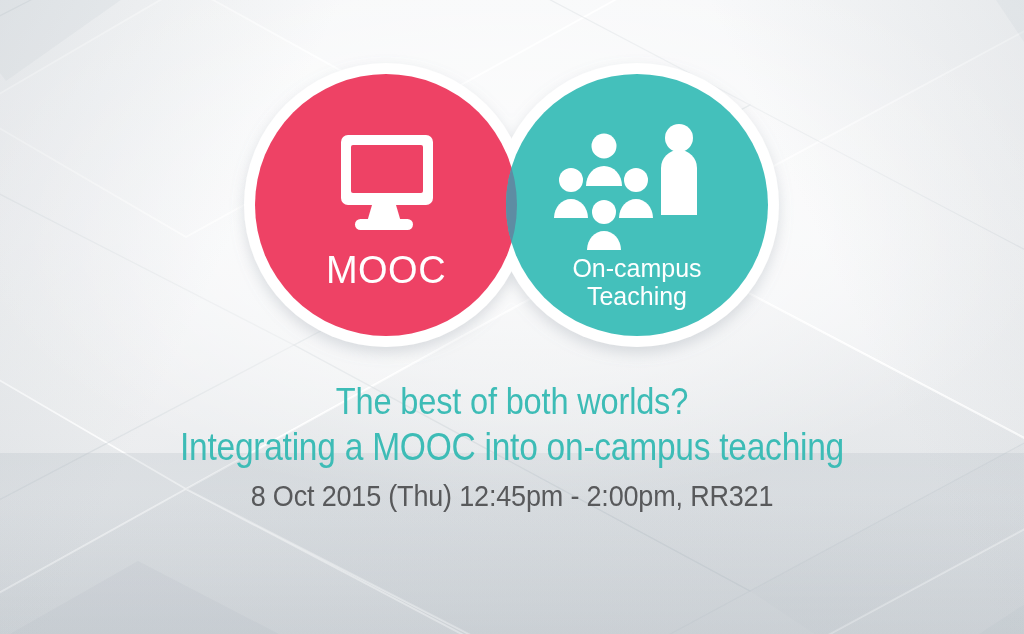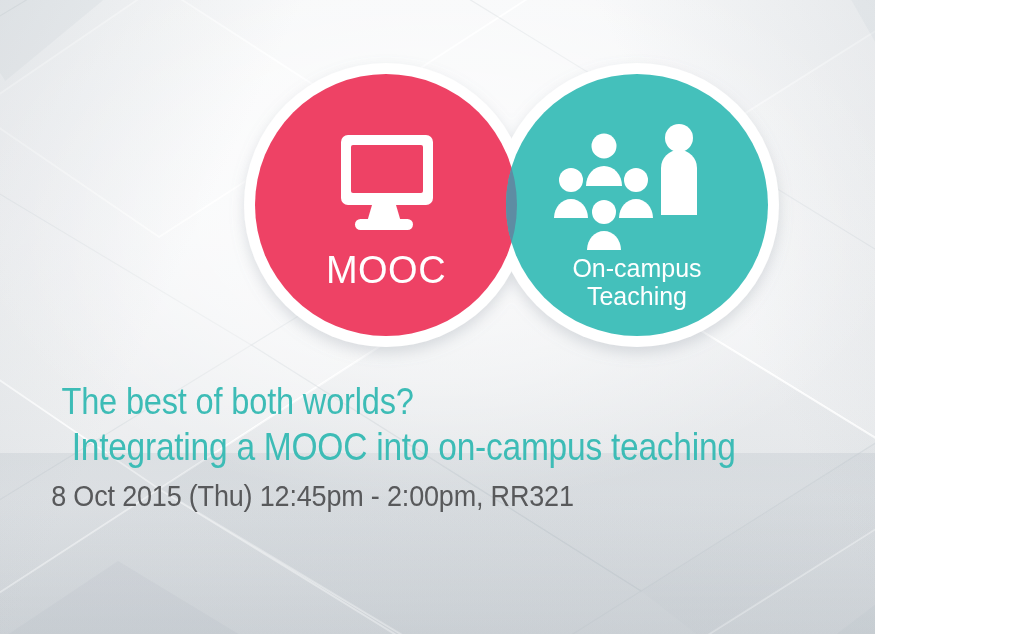--- a/index.html
+++ b/index.html
@@ -7,21 +7,21 @@
     margin: 0;
     padding: 0;
     background: #ffffff;
   }
   body {
     font-family: "Liberation Sans", sans-serif;
   }
 
   #poster {
     position: relative;
-    width: 875px;
+    width: 1024px;
     height: 634px;
     overflow: hidden;
     background: #eef0f2;
   }
 
   
   .bg-base {
     position: absolute;
     inset: 0;
     background:
@@ -68,21 +68,21 @@
   }
   .circle-label.mooc { font-size: 38px; letter-spacing: 0.5px; }
   .circle-label.oncampus { font-size: 25px; }
 
   
   .textblock {
     position: absolute;
     left: 0;
     top: 383px;
     width: 1024px;
-    text-align: left;
+    text-align: center;
   }
   .headline {
     font-family: "Liberation Sans", sans-serif;
     color: #3dbcb6;
     font-size: 37px;
     font-weight: 400;
     line-height: 1.05;
     letter-spacing: -0.2px;
     transform: scaleX(0.88);
     transform-origin: center;

